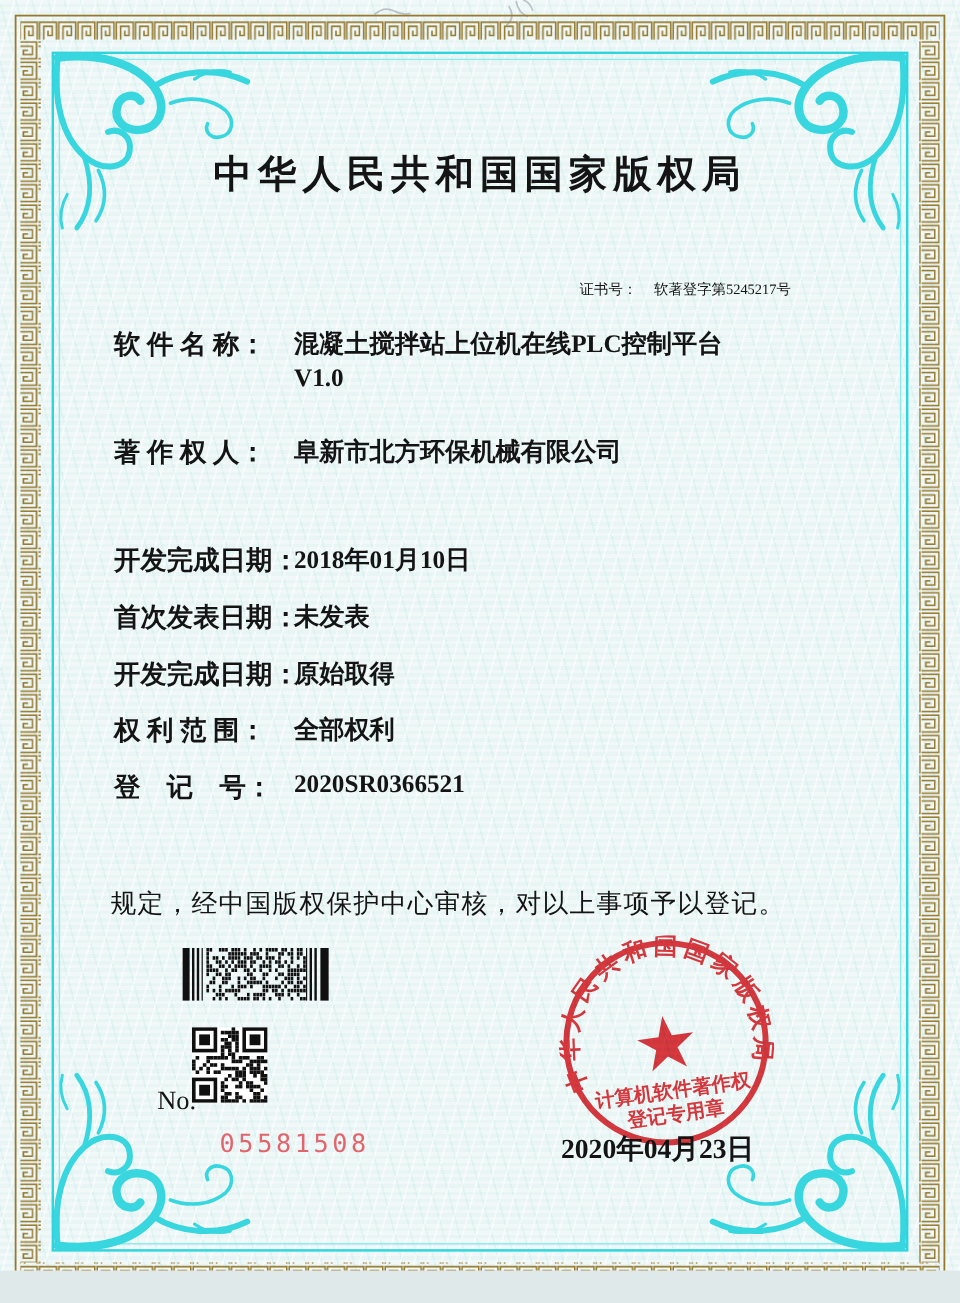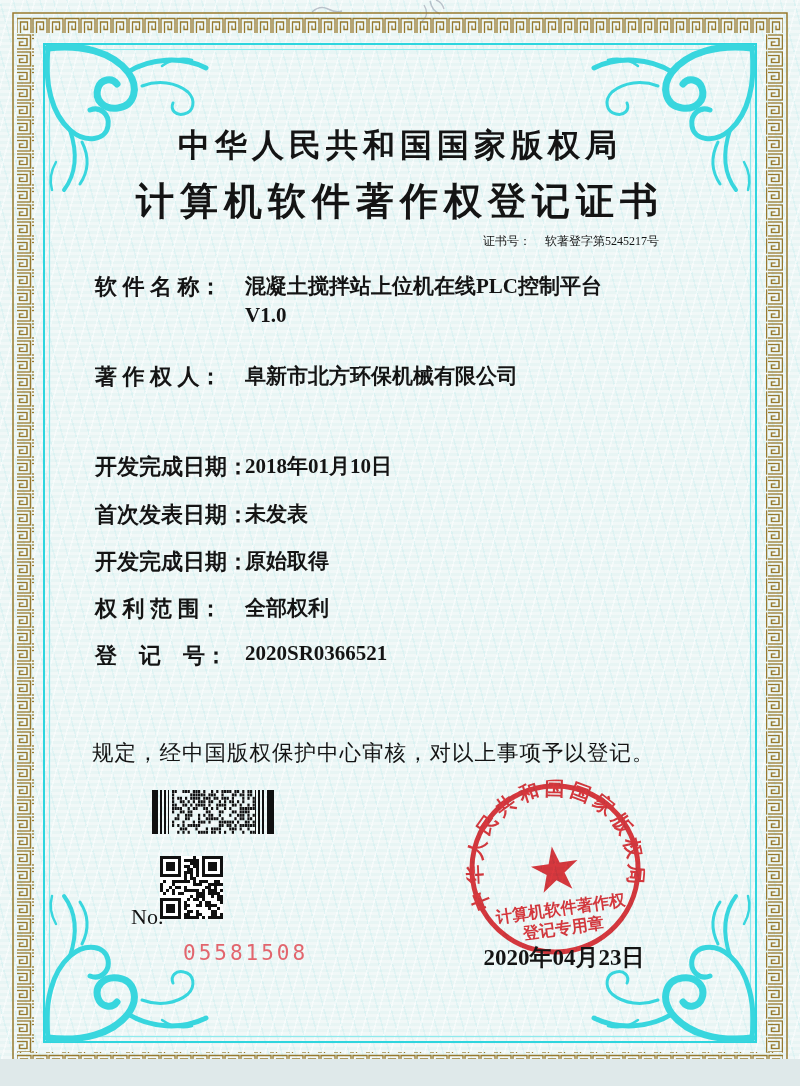--- a/index.html
+++ b/index.html
@@ -21,21 +21,21 @@
   .title1{top:124px;left:0;width:100%;text-align:center;font-size:32px;font-weight:bold;letter-spacing:5px;}
   .title2{top:176px;left:0;width:100%;text-align:center;font-size:38px;font-weight:bold;letter-spacing:6px;}
   .certno{top:233px;left:483px;font-size:12px;font-weight:normal;white-space:nowrap;}
   .certno .gap{display:inline-block;width:14px;}
   .flabel{left:95px;font-size:22px;font-weight:bold;white-space:nowrap;}
   .fvalue{left:245px;font-size:21px;font-weight:bold;white-space:nowrap;}
   .para{font-size:21.5px;letter-spacing:1px;white-space:nowrap;}
   .no-label{top:904px;left:131px;font-size:22px;}
   .no-value{top:941px;left:183px;font-size:21px;letter-spacing:3px;color:var(--serial-red,#e2656d);
             font-family:"DejaVu Sans Mono","Liberation Mono",monospace;}
-  .issue-date{top:942px;left:474px;width:180px;text-align:center;font-size:23px;font-weight:bold;white-space:nowrap;}
+  .issue-date{top:942px;left:458px;width:180px;text-align:center;font-size:23px;font-weight:bold;white-space:nowrap;}
   .seal{top:780px;left:466px;width:178px;height:178px;transform:rotate(-8deg);opacity:.93;mix-blend-mode:multiply;}
   .barcode{top:790px;left:152px;width:122px;height:44px;}
   .qr{top:856px;left:160px;width:63px;height:63px;}
 </style>
 </head>
 <body>
 
 <div class="page">
 
   <svg class="border-art" width="800" height="1086" viewBox="0 0 800 1086">
@@ -87,21 +87,20 @@
       </g>
     <g>
         <use href="#flo" transform="translate(42,1044) scale(1,-1)"></use>
       </g>
     <g>
         <use href="#flo" transform="translate(758,1044) scale(-1,-1)"></use>
       </g>
   </svg>
 
   <div class="abs title1">中华人民共和国国家版权局</div>
-  <div class="abs title2">计算机软件著作权登记证书</div>
   <div class="abs certno">
     <span>证书号：</span><span class="gap"></span><span>软著登字第5245217号</span>
   </div>
 
   <div class="abs flabel" style="top:272px">软 件 名 称：</div>
   <div class="abs fvalue" style="top:272px">混凝土搅拌站上位机在线PLC控制平台</div>
   <div class="abs fvalue" style="top:303px">V1.0</div>
 
   <div class="abs fvalue" style="top:362px">阜新市北方环保机械有限公司</div>
   <div class="abs flabel" style="top:362px">著 作 权 人：</div>

